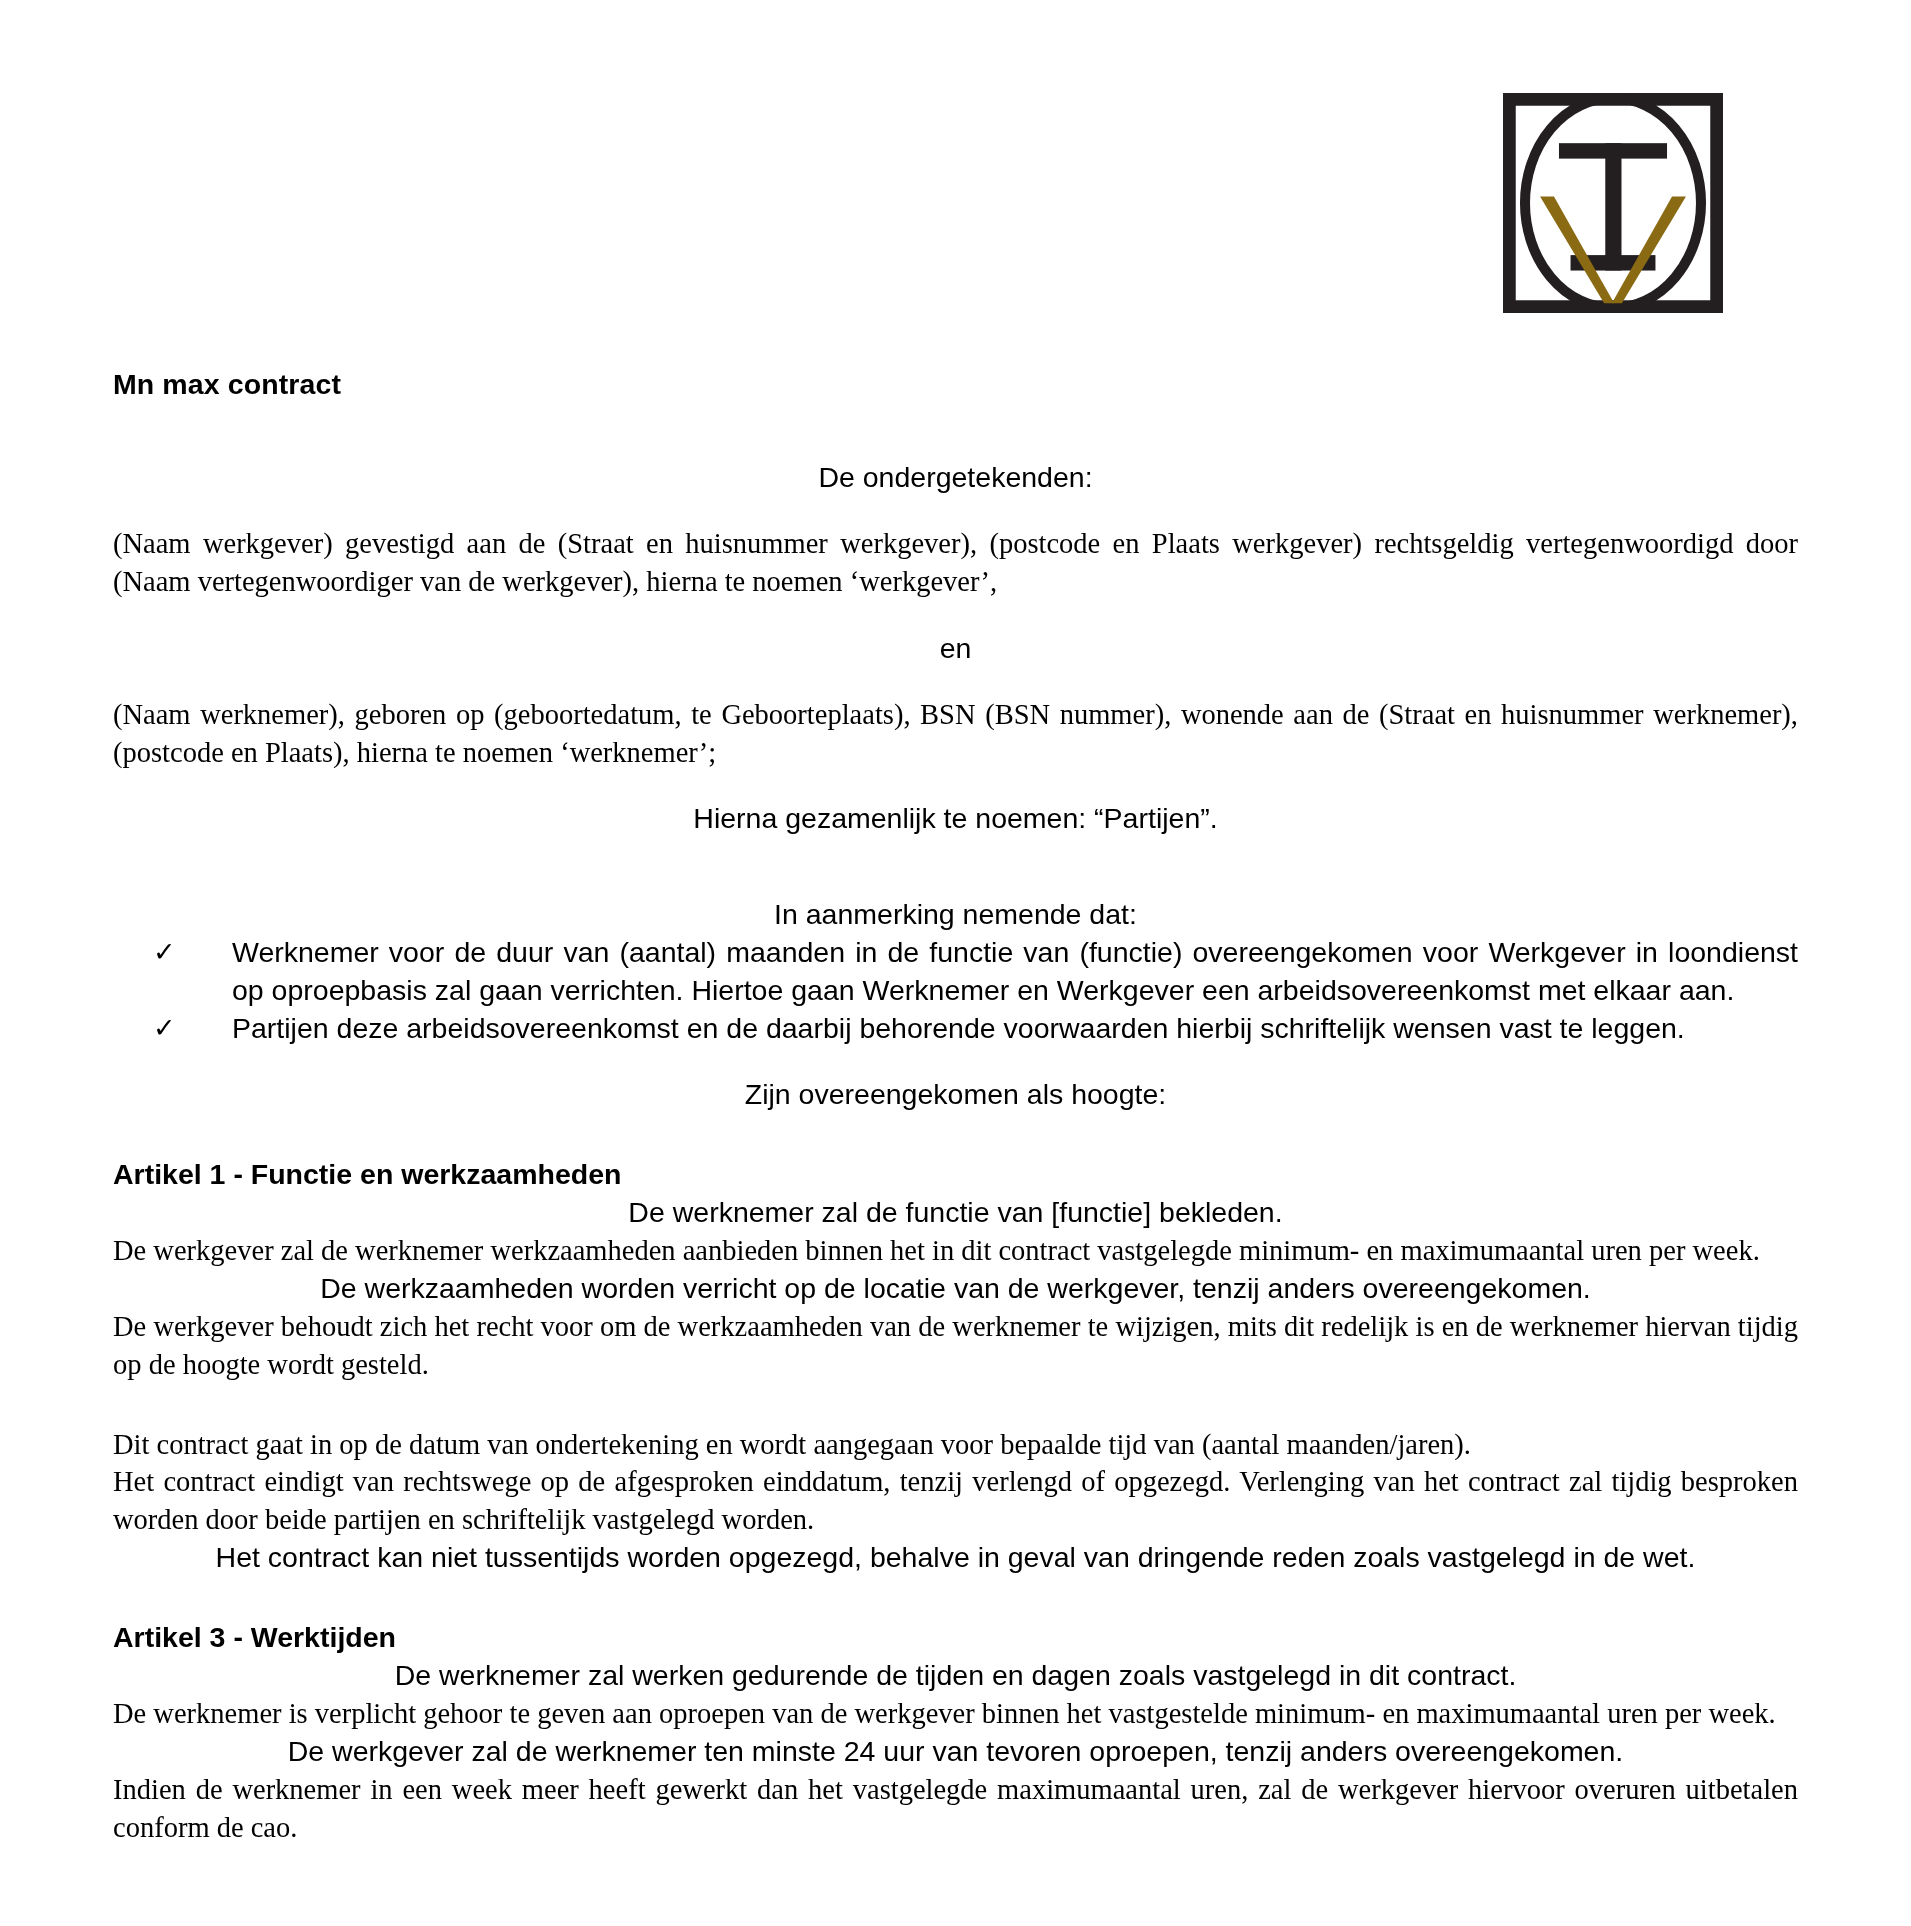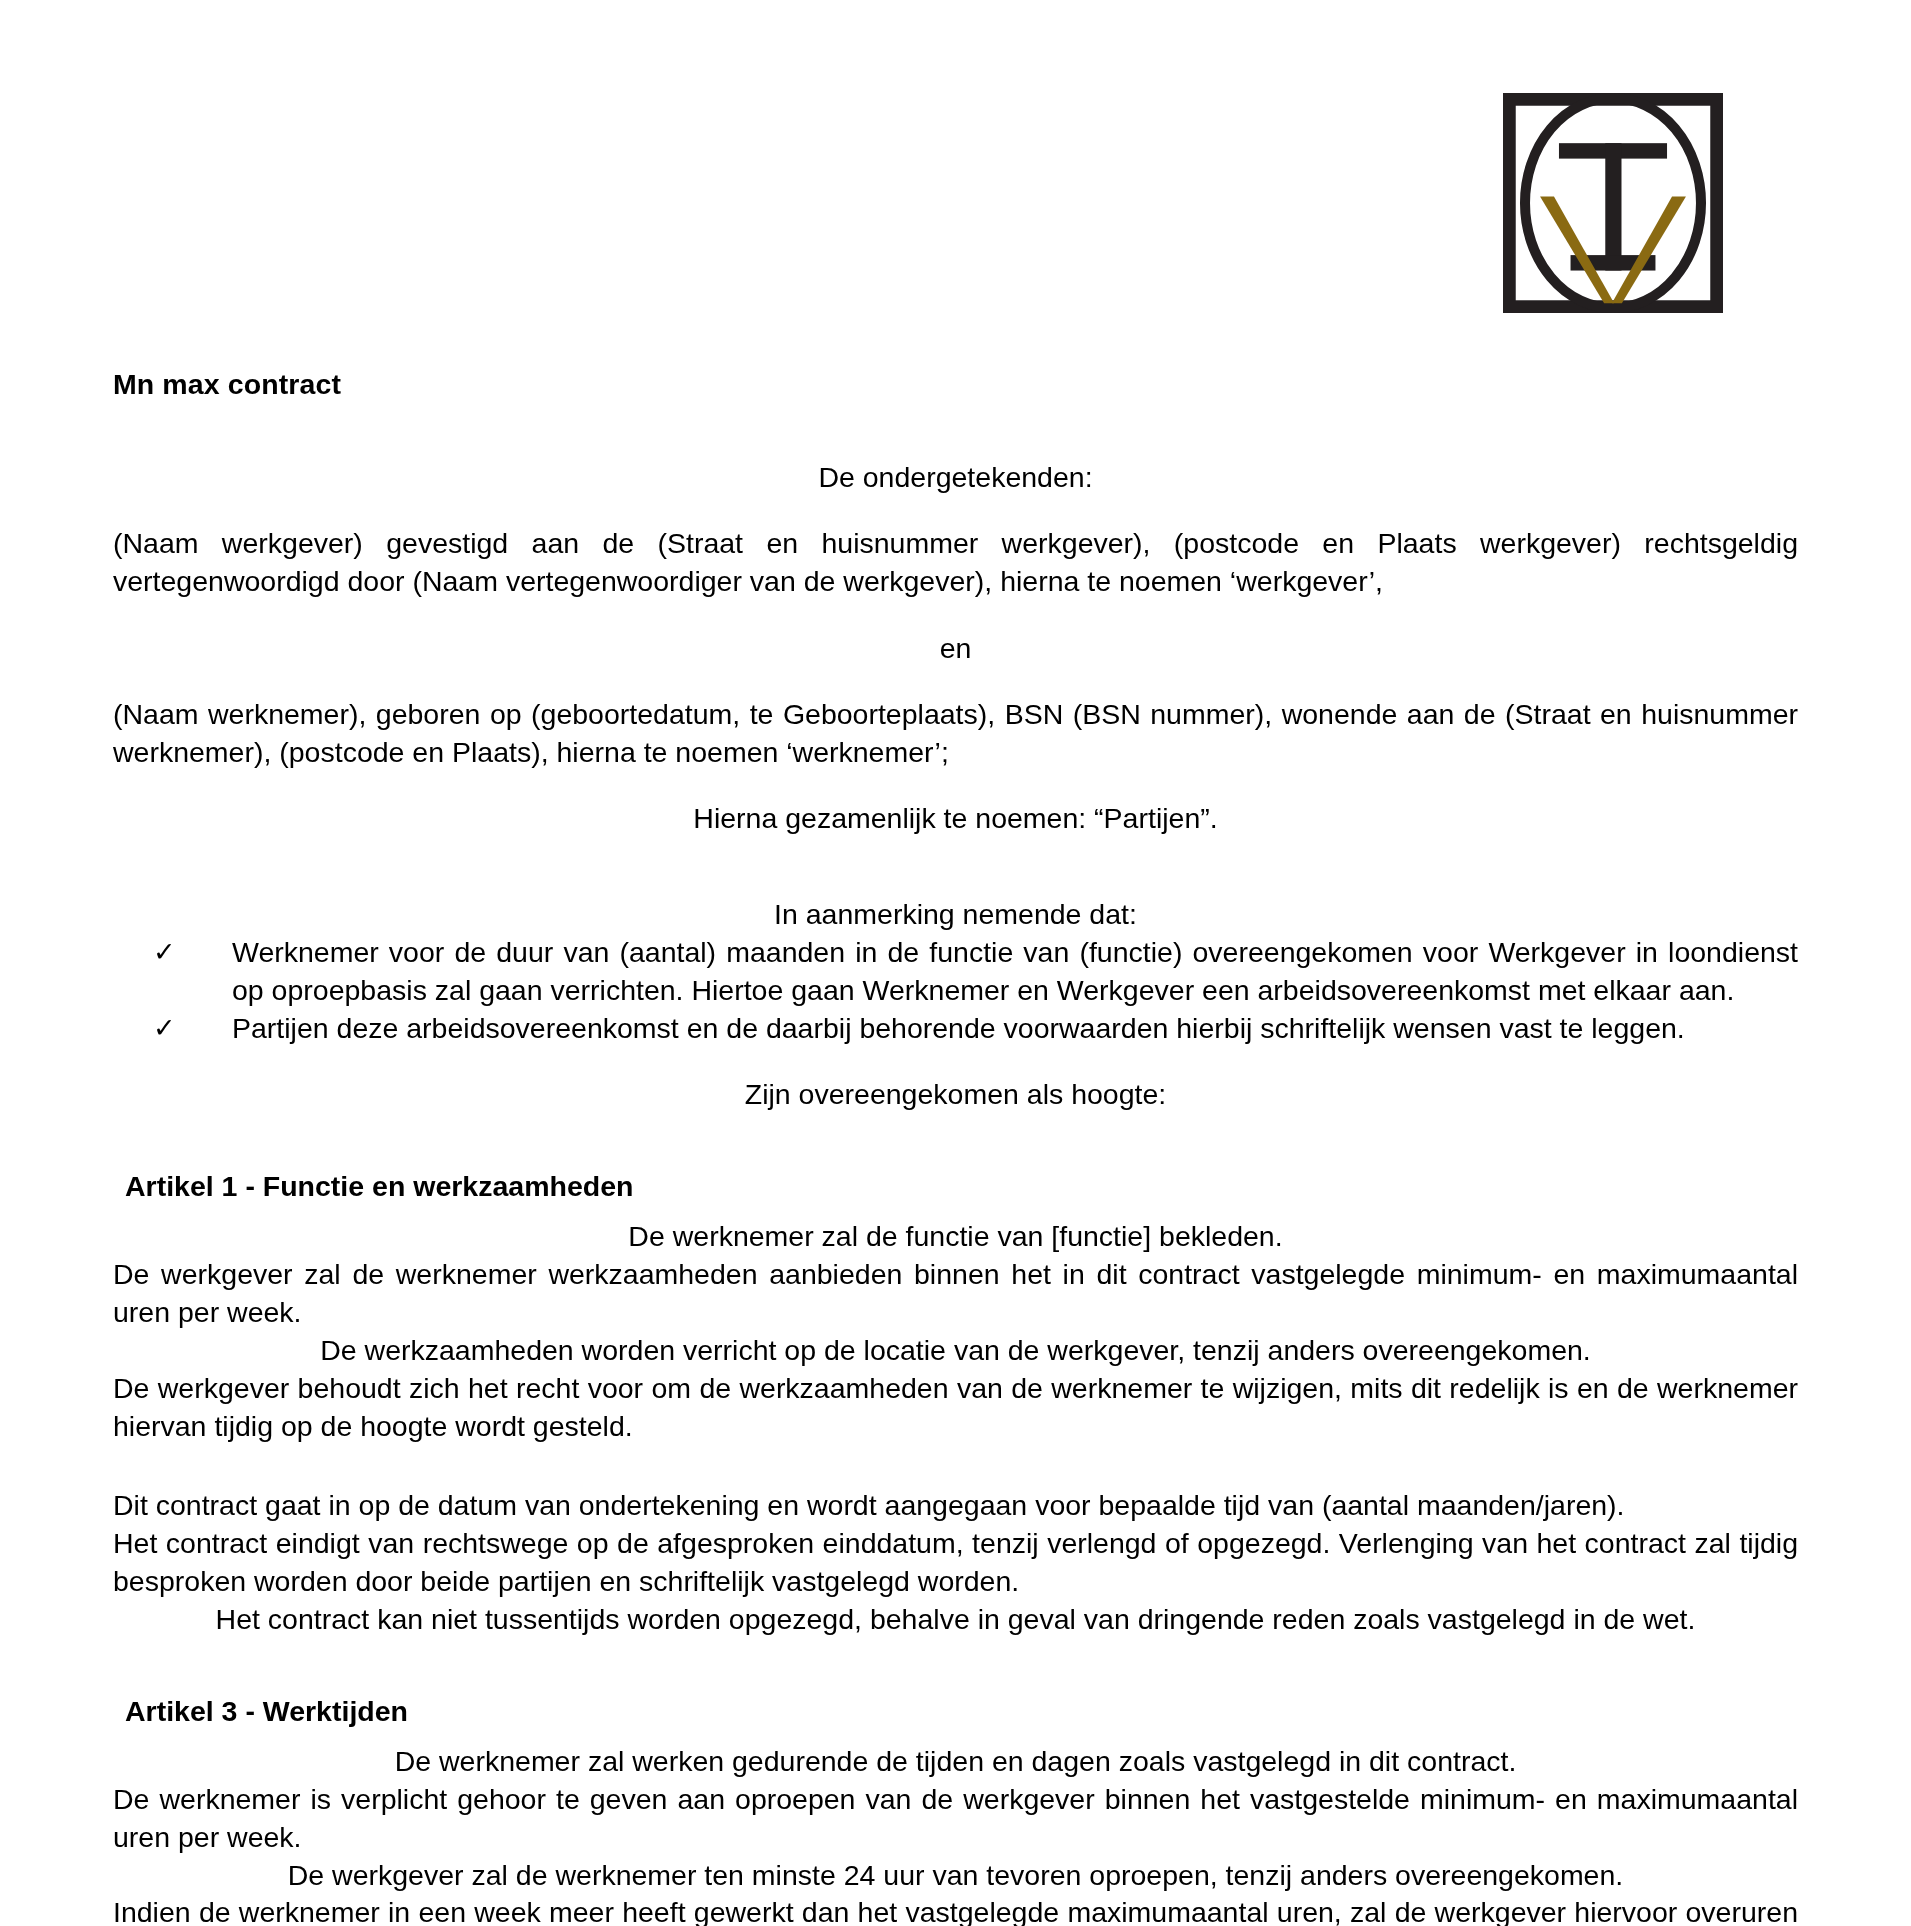--- a/index.html
+++ b/index.html
@@ -45,31 +45,31 @@
     letter-spacing: 0.1px;
     margin: 0;
   }
 
   p.para {
     font-size: 28.5px;
     line-height: 1.33;
     margin: 0;
     text-align: center;
   }
-  p.justify { text-align: justify; text-justify: inter-word; }
+  p.justify { text-align: justify; text-justify: inter-word; font-family: Liberation Serif, serif; }
 
   .gap-xl { height: 58px; }
   .gap-lg { height: 42px; }
   .gap-md { height: 28.5px; }
 
   h2.artikel {
     font-size: 28.5px;
     font-weight: bold;
     line-height: 1.33;
-    margin: 12px;
+    margin: 0;
   }
 
   
   ul.check-list {
     list-style: none;
     margin: 0;
     padding: 0;
   }
   ul.check-list > li {
     position: relative;

